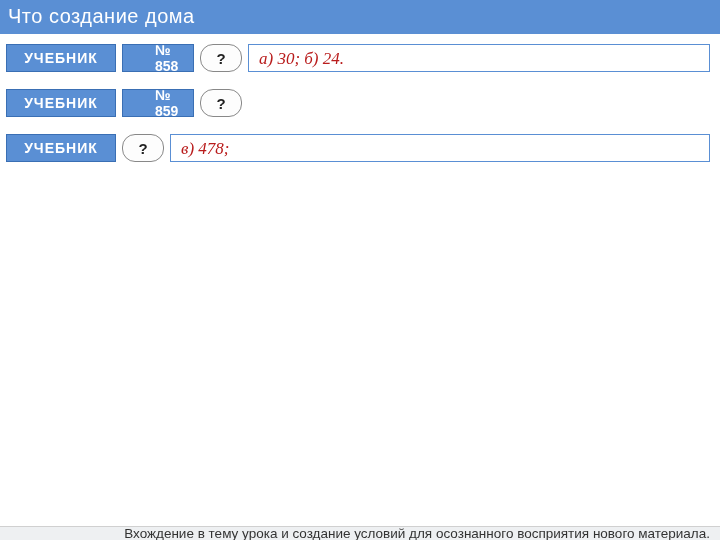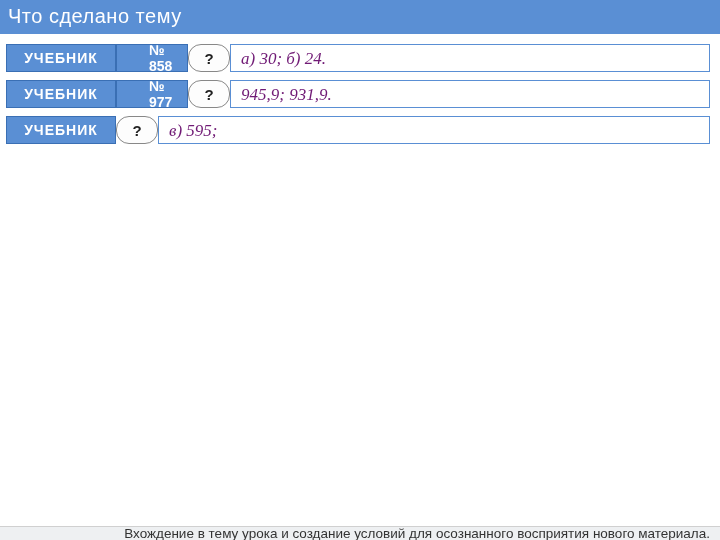--- a/index.html
+++ b/index.html
@@ -20,21 +20,22 @@
       font-weight: 400;
       padding: 5px 8px 0 8px;
       letter-spacing: 0.5px;
     }
     .content {
       padding: 10px 6px 0 6px;
     }
     .row {
       display: flex;
       align-items: center;
-      margin-bottom: 8px;
+      gap: 6px;
+      margin-bottom: 17px;
     }
     .tag {
       width: 110px;
       height: 28px;
       background: #5a8fd4;
       border: 1px solid #3a6fb4;
       color: #ffffff;
       font-size: 14px;
       font-weight: bold;
       display: flex;
@@ -67,21 +68,21 @@
       display: flex;
       align-items: center;
       justify-content: center;
       cursor: pointer;
     }
     .answer {
       flex: 1;
       height: 28px;
       background: #ffffff;
       border: 1.5px solid #5a8fd4;
-      color: #701a75;
+      color: #b91c1c;
       font-size: 17px;
       font-style: italic;
       padding: 2px 10px 0 10px;
       display: flex;
       align-items: center;
       font-family: 'Times New Roman', serif;
       margin-right: 4px;
     }
     .footer {
       position: absolute;
@@ -95,35 +96,34 @@
       font-size: 13.5px;
       display: flex;
       align-items: center;
       justify-content: flex-end;
       padding: 0 10px;
     }
   </style>
 </head>
 <body>
 
-<div class="header">Что  сделано  тему</div>
+<div class="header">Что  создание  дома</div>
 
 <div class="content">
   <div class="row">
     <div class="tag">УЧЕБНИК</div>
     <div class="num">№ 858</div>
     <div class="qbtn">?</div>
     <div class="answer">а) 30;  б) 24.</div>
   </div>
   <div class="row">
     <div class="tag">УЧЕБНИК</div>
-    <div class="num">№ 977</div>
+    <div class="num">№ 859</div>
     <div class="qbtn">?</div>
-    <div class="answer">945,9; 931,9.</div>
   </div>
   <div class="row">
     <div class="tag">УЧЕБНИК</div>
     <div class="qbtn">?</div>
-    <div class="answer">в) 595;</div>
+    <div class="answer">в) 478;</div>
   </div>
 </div>
 
 <div class="footer">Вхождение в тему урока и создание условий для осознанного восприятия нового материала.</div>
 
 </body></html>

